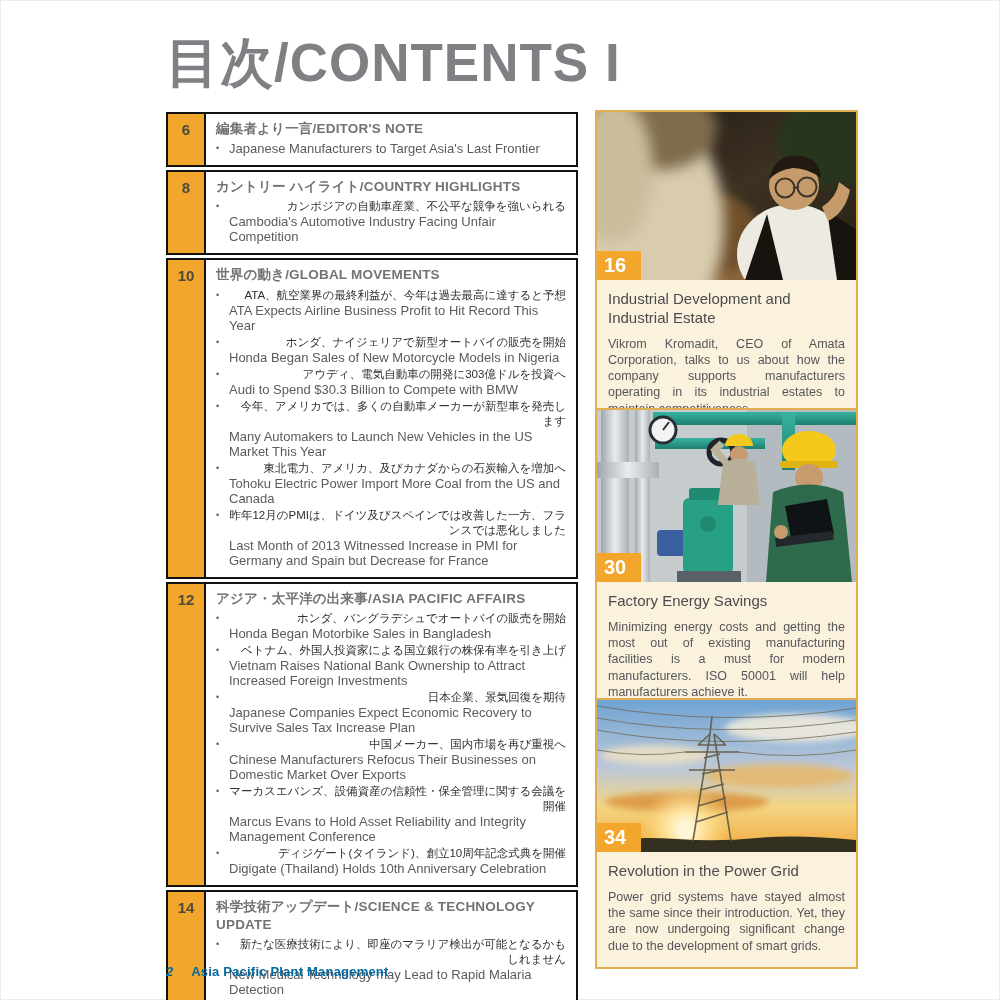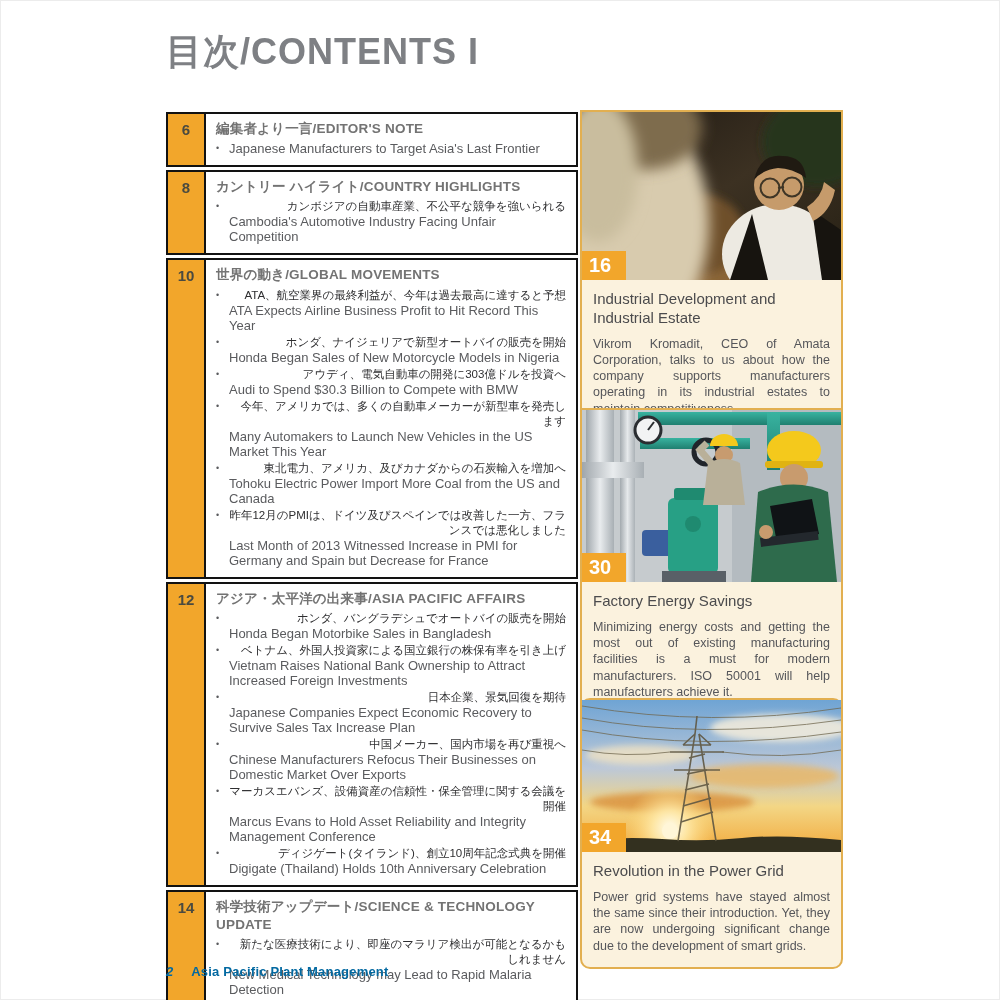--- a/index.html
+++ b/index.html
@@ -3,43 +3,43 @@
 <meta charset="utf-8">
 <style>
   html,body{margin:0;padding:0;}
   body{
     width:1000px;height:1000px;background:#ffffff;position:relative;
     font-family:"Liberation Sans","DejaVu Sans",sans-serif;
     box-shadow:inset 0 0 0 1px #ececec;
   }
   .page-title{
     position:absolute;left:166px;top:28px;
-    font-size:36px;font-weight:bold;color:#7E8084;letter-spacing:1px;white-space:nowrap;text-align:right;
+    font-size:53px;font-weight:bold;color:#7E8084;letter-spacing:1px;white-space:nowrap;text-align:right;
   }
   
   .toc{position:absolute;left:166px;top:112px;width:412px;}
   .toc-row{display:flex;border:2px solid #121212;margin-bottom:3px;background:#fff;}
   .toc-num{
     flex:0 0 36px;width:36px;background:#F2A62B;border-right:2px solid #121212;
     color:#4A4A40;font-weight:bold;font-size:15px;text-align:center;padding-top:7px;
   }
   .toc-content{flex:1;padding:6px 10px 9px 10px;}
   .toc-title{color:#737373;font-weight:bold;font-size:13.5px;line-height:1.35;margin-bottom:3px;letter-spacing:.2px;}
   .toc-item{display:flex;margin-top:2px;}
   .marker{flex:0 0 13px;width:13px;color:#5A5B5E;font-size:9px;line-height:15px;}
   .item-lines{flex:1;}
   .jp{color:#2E2E30;font-size:11.5px;line-height:15px;text-align:right;}
   .en{color:#5A5B5E;font-size:13px;line-height:15px;}
   
   .features{position:absolute;left:580px;top:110px;width:263px;}
   .card{
-    position:absolute;left:0;width:263px;box-sizing:border-box;
+    position:absolute;left:15px;width:263px;box-sizing:border-box;
     border:2px solid #E2AF50;background:#FBF2DE;
   }
-  .card1{top:0;} .card2{top:298px;} .card3{top:588px;border-radius:10px;}
+  .card1{top:0;} .card2{top:298px;} .card3{top:588px;}
   .photo{position:relative;width:259px;overflow:hidden;line-height:0;}
   .badge{
     position:absolute;left:0;bottom:0;min-width:30px;height:29px;background:#F2A62B;
     color:#ffffff;font-weight:bold;font-size:20px;line-height:29px;padding:0 7px;
   }
   .card-body{padding:10px 11px 13px 11px;line-height:normal;}
   .card-title{color:#4B4B4D;font-size:15px;line-height:1.25;margin-bottom:8px;}
   .card-text{color:#55565A;font-size:12.5px;line-height:1.3;text-align:justify;}
   
   .footer{position:absolute;left:166px;top:964px;font-size:13px;color:#0369a1;}

